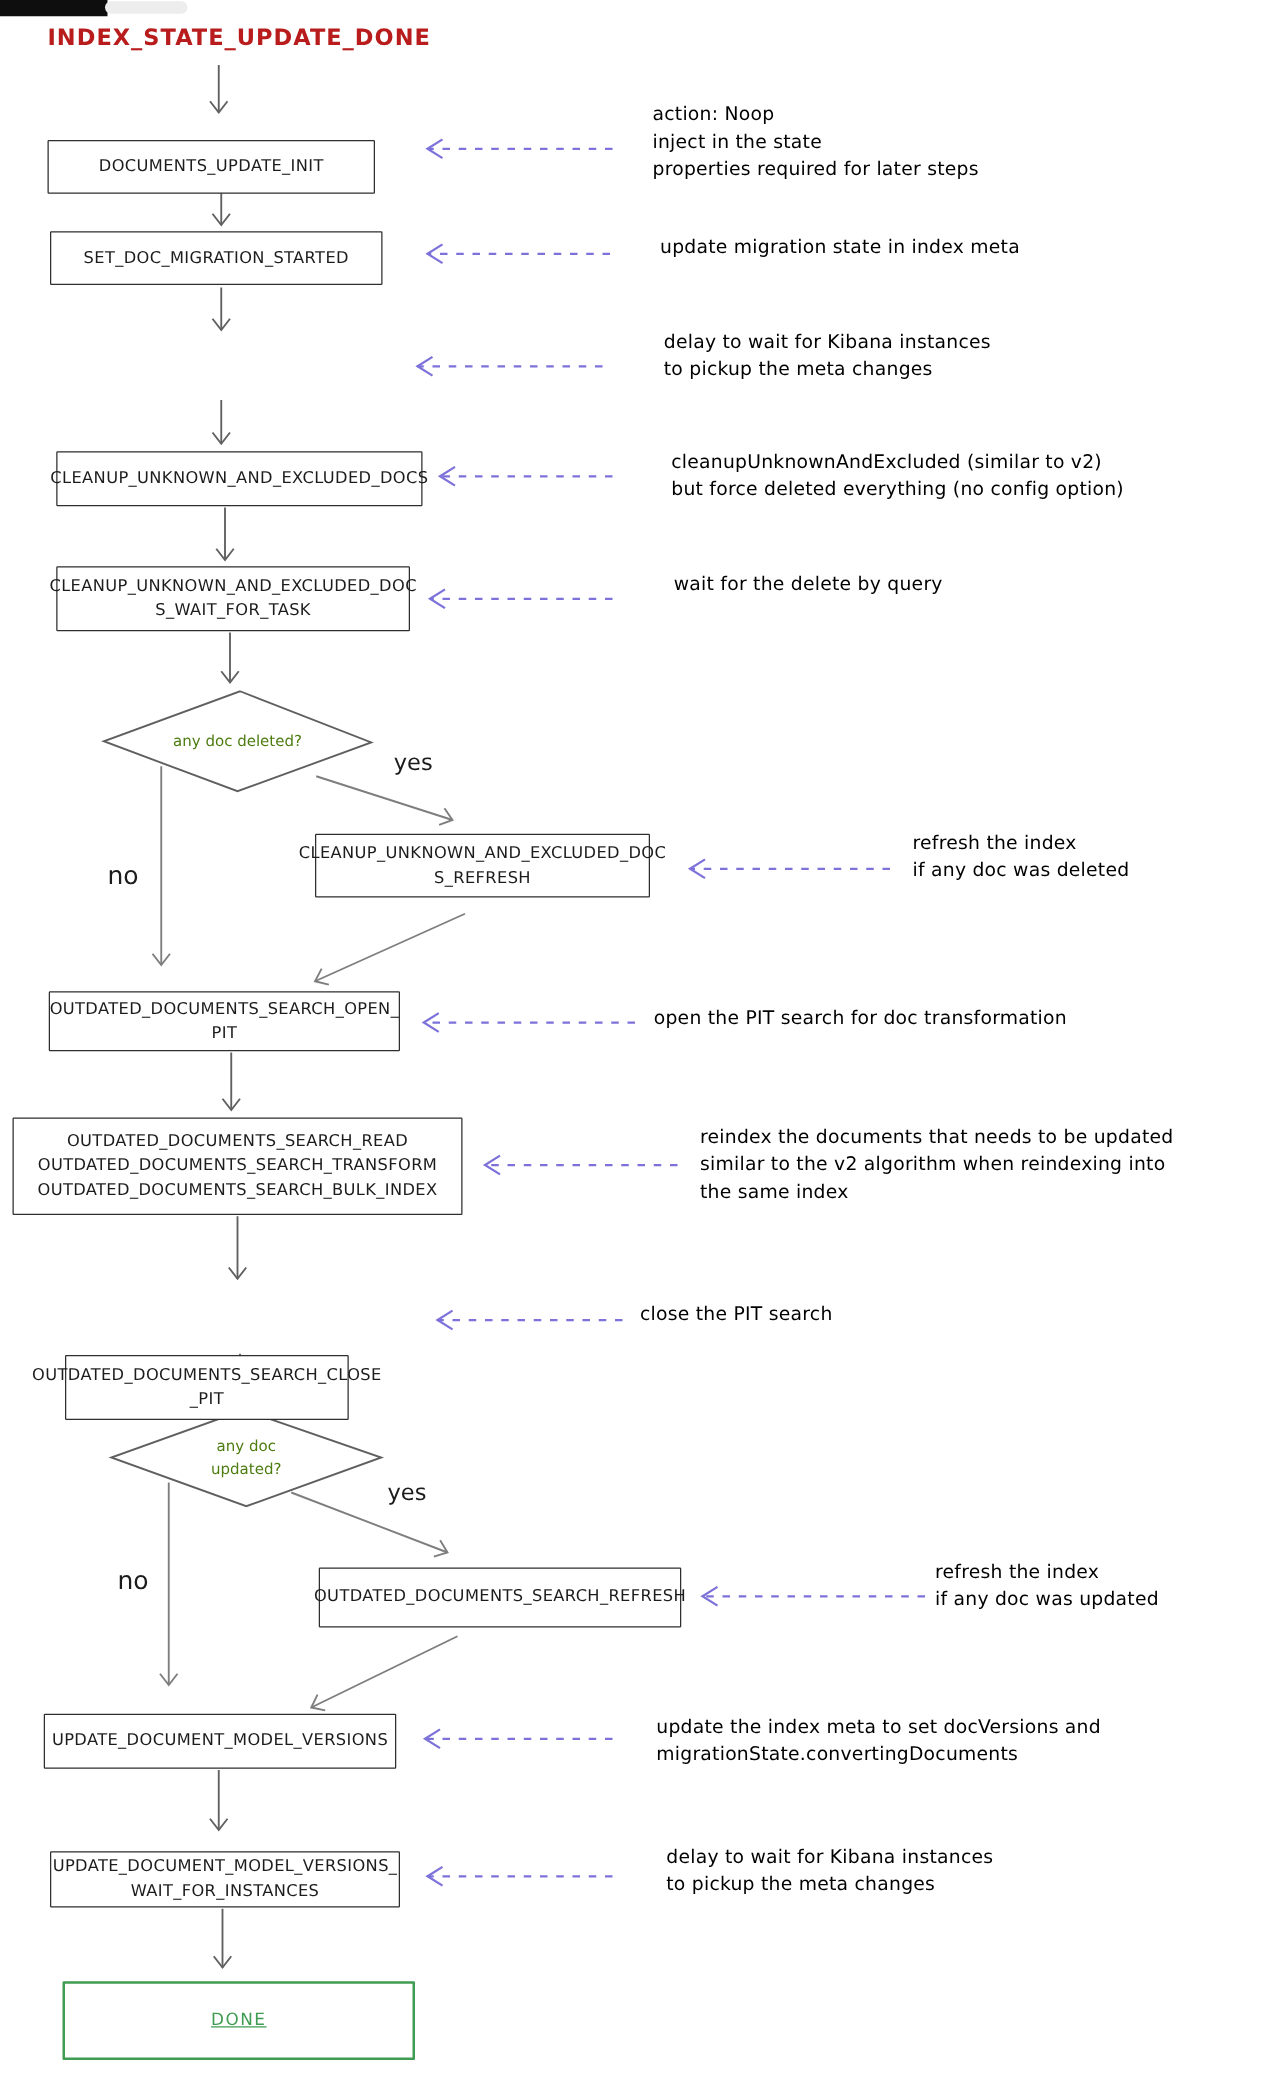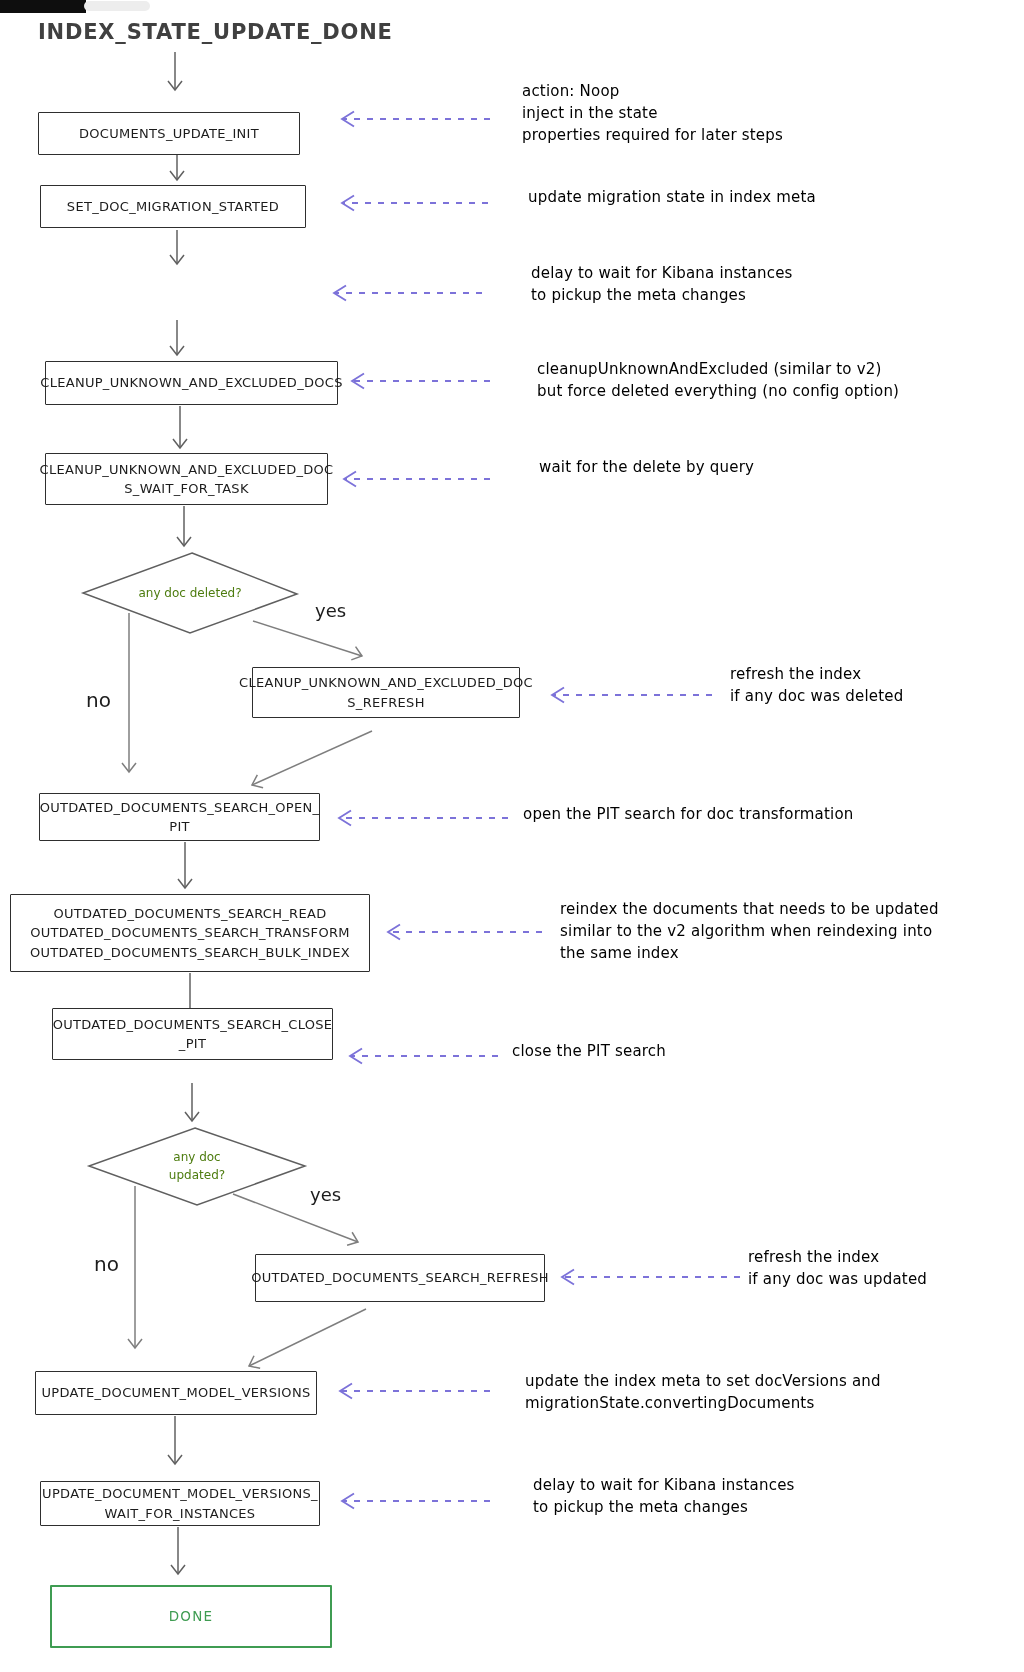--- a/index.html
+++ b/index.html
@@ -3,22 +3,22 @@
 <meta charset="utf-8">
 <style>
   html,body{margin:0;padding:0;background:#fff;}
   .canvas{
     position:relative;width:1024px;height:1672px;background:#ffffff;
     font-family:"DejaVu Sans",sans-serif;color:#1e1e1e;overflow:hidden;
   }
   .chip{position:absolute;left:0;top:0;width:86px;height:13px;background:#0e0e0e;}
   .smudge{position:absolute;left:84px;top:1px;width:66px;height:10px;background:#ededed;border-radius:5px;}
   .title{
-    position:absolute;left:38px;top:20px;font-size:21px;font-weight:700;
-    letter-spacing:0.8px;color:#404040;white-space:nowrap;
+    position:absolute;left:38px;top:20px;font-size:18px;font-weight:700;
+    letter-spacing:0.8px;color:#b91c1c;white-space:nowrap;
   }
   .connectors{position:absolute;left:0;top:0;pointer-events:none;}
   .node{
     position:absolute;border:1.8px solid #2e2e2e;background:#fff;
     display:flex;align-items:center;justify-content:center;text-align:center;
     font-size:13px;letter-spacing:0.3px;line-height:1.5;white-space:pre-line;
     color:#1c1c1c;border-radius:1px;box-sizing:border-box;
   }
   .node.done{
     border:2.5px solid #3f9c52;color:#3f9c52;font-size:13.5px;letter-spacing:1.2px;
@@ -107,27 +107,27 @@
   <div class="node" style="left:45px;top:361px;width:293px;height:44px;">CLEANUP_UNKNOWN_AND_EXCLUDED_DOCS</div>
   <div class="node" style="left:45px;top:453px;width:283px;height:52px;">CLEANUP_UNKNOWN_AND_EXCLUDED_DOC
 S_WAIT_FOR_TASK</div>
   <div class="node" style="left:252px;top:667px;width:268px;height:51px;">CLEANUP_UNKNOWN_AND_EXCLUDED_DOC
 S_REFRESH</div>
   <div class="node" style="left:39px;top:793px;width:281px;height:48px;">OUTDATED_DOCUMENTS_SEARCH_OPEN_
 PIT</div>
   <div class="node" style="left:10px;top:894px;width:360px;height:78px;">OUTDATED_DOCUMENTS_SEARCH_READ
 OUTDATED_DOCUMENTS_SEARCH_TRANSFORM
 OUTDATED_DOCUMENTS_SEARCH_BULK_INDEX</div>
-  <div class="node" style="left:52px;top:1008px;width:281px;height:52px;">OUTDATED_DOCUMENTS_SEARCH_CLOSE
+  <div class="node" style="left:52px;top:1084px;width:227px;height:52px;">OUTDATED_DOCUMENTS_SEARCH_CLOSE
 _PIT</div>
   <div class="node" style="left:255px;top:1254px;width:290px;height:48px;">OUTDATED_DOCUMENTS_SEARCH_REFRESH</div>
   <div class="node" style="left:35px;top:1371px;width:282px;height:44px;">UPDATE_DOCUMENT_MODEL_VERSIONS</div>
   <div class="node" style="left:40px;top:1481px;width:280px;height:45px;">UPDATE_DOCUMENT_MODEL_VERSIONS_
 WAIT_FOR_INSTANCES</div>
-  <div class="node done" style="left:50px;top:1585px;width:282px;height:63px;">DONE</div>
+  <div class="node done" style="left:50px;top:1585px;width:282px;height:63px;text-decoration:underline;">DONE</div>
 
   <div class="decision-text" style="left:90px;top:584px;width:200px;">any doc deleted?</div>
   <div class="decision-text" style="left:97px;top:1148px;width:200px;">any doc
 updated?</div>
 
   <div class="edge-label yes" style="left:315px;top:600px;">yes</div>
   <div class="edge-label no" style="left:86px;top:688px;">no</div>
   <div class="edge-label yes" style="left:310px;top:1184px;">yes</div>
   <div class="edge-label no" style="left:94px;top:1252px;">no</div>
 

